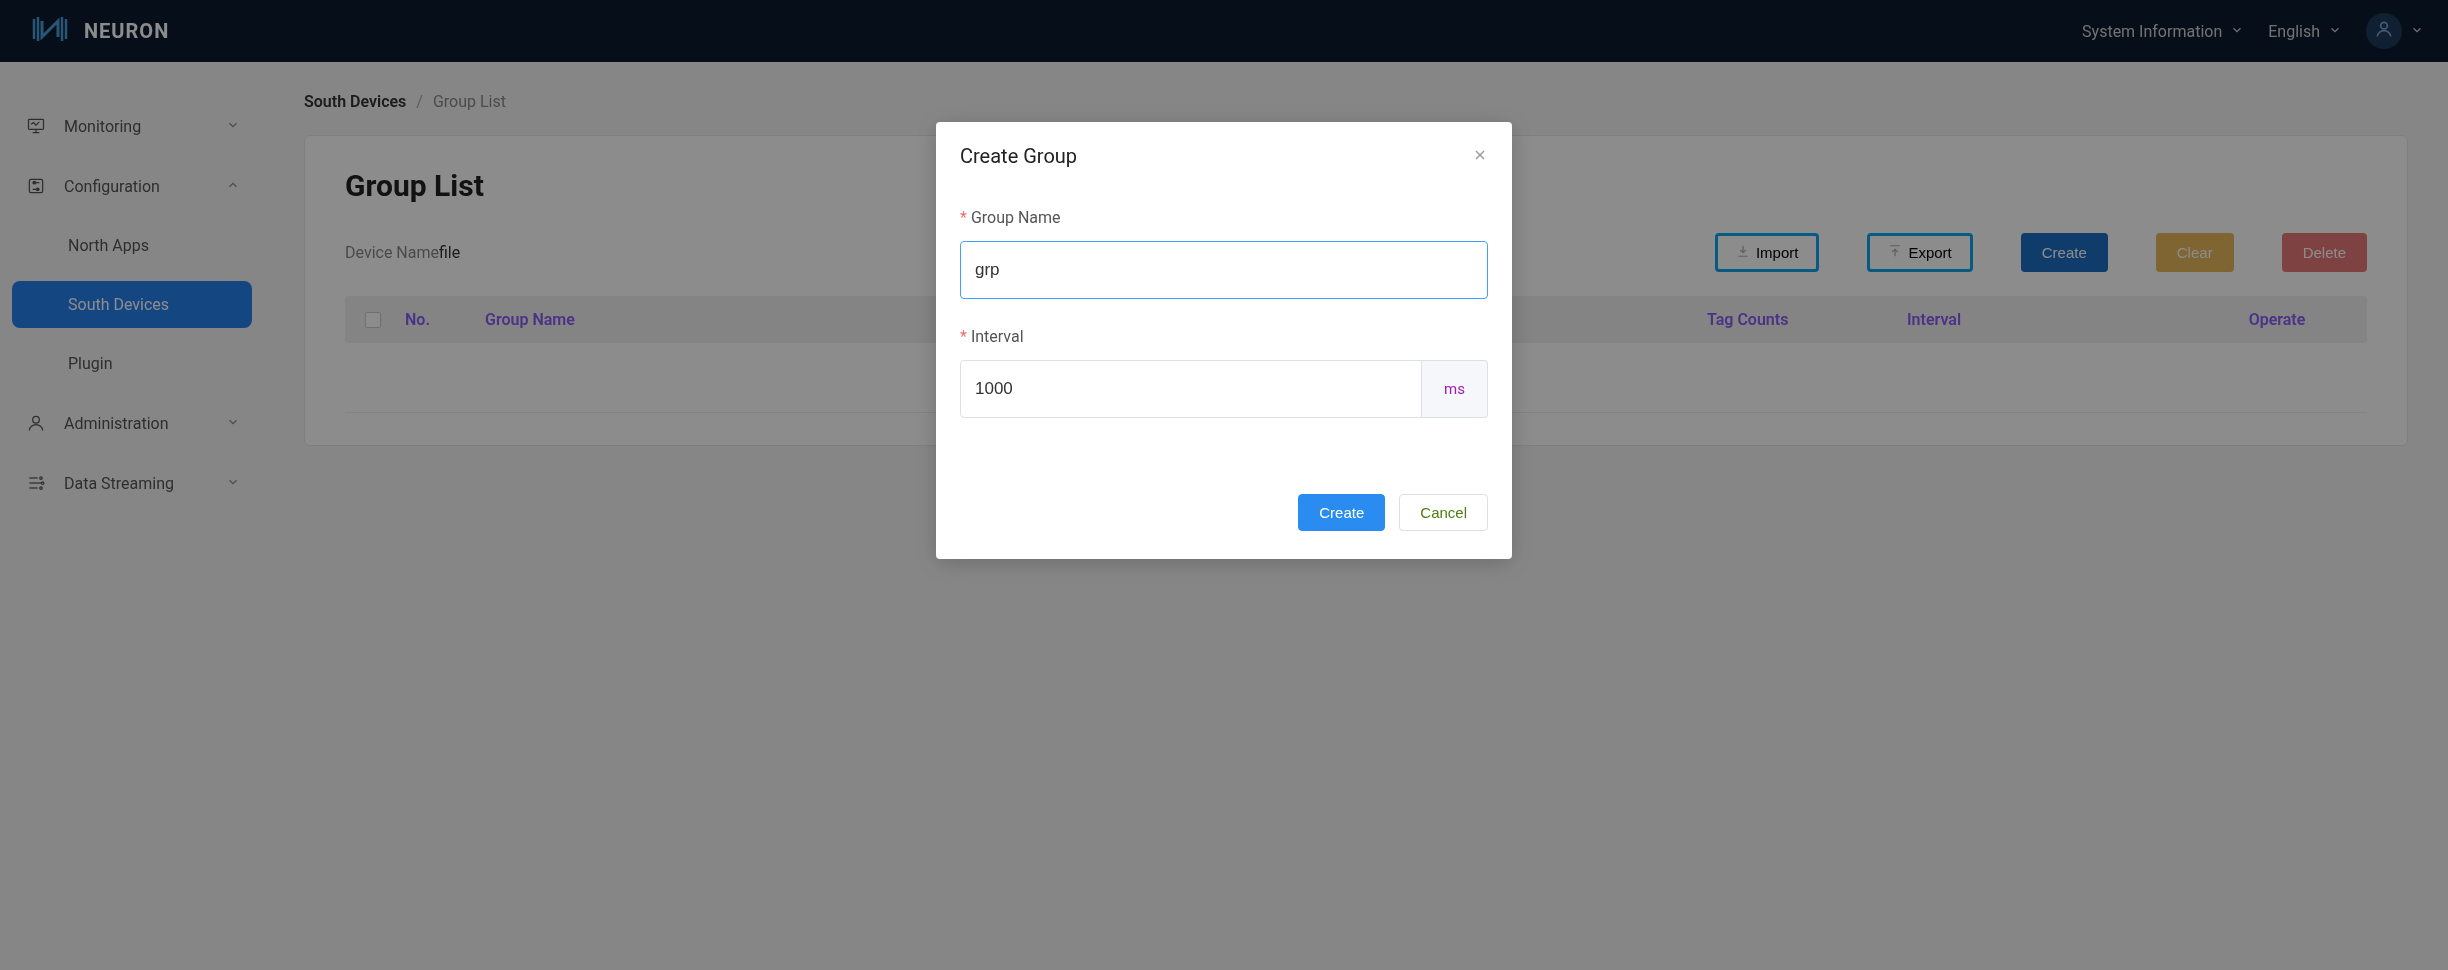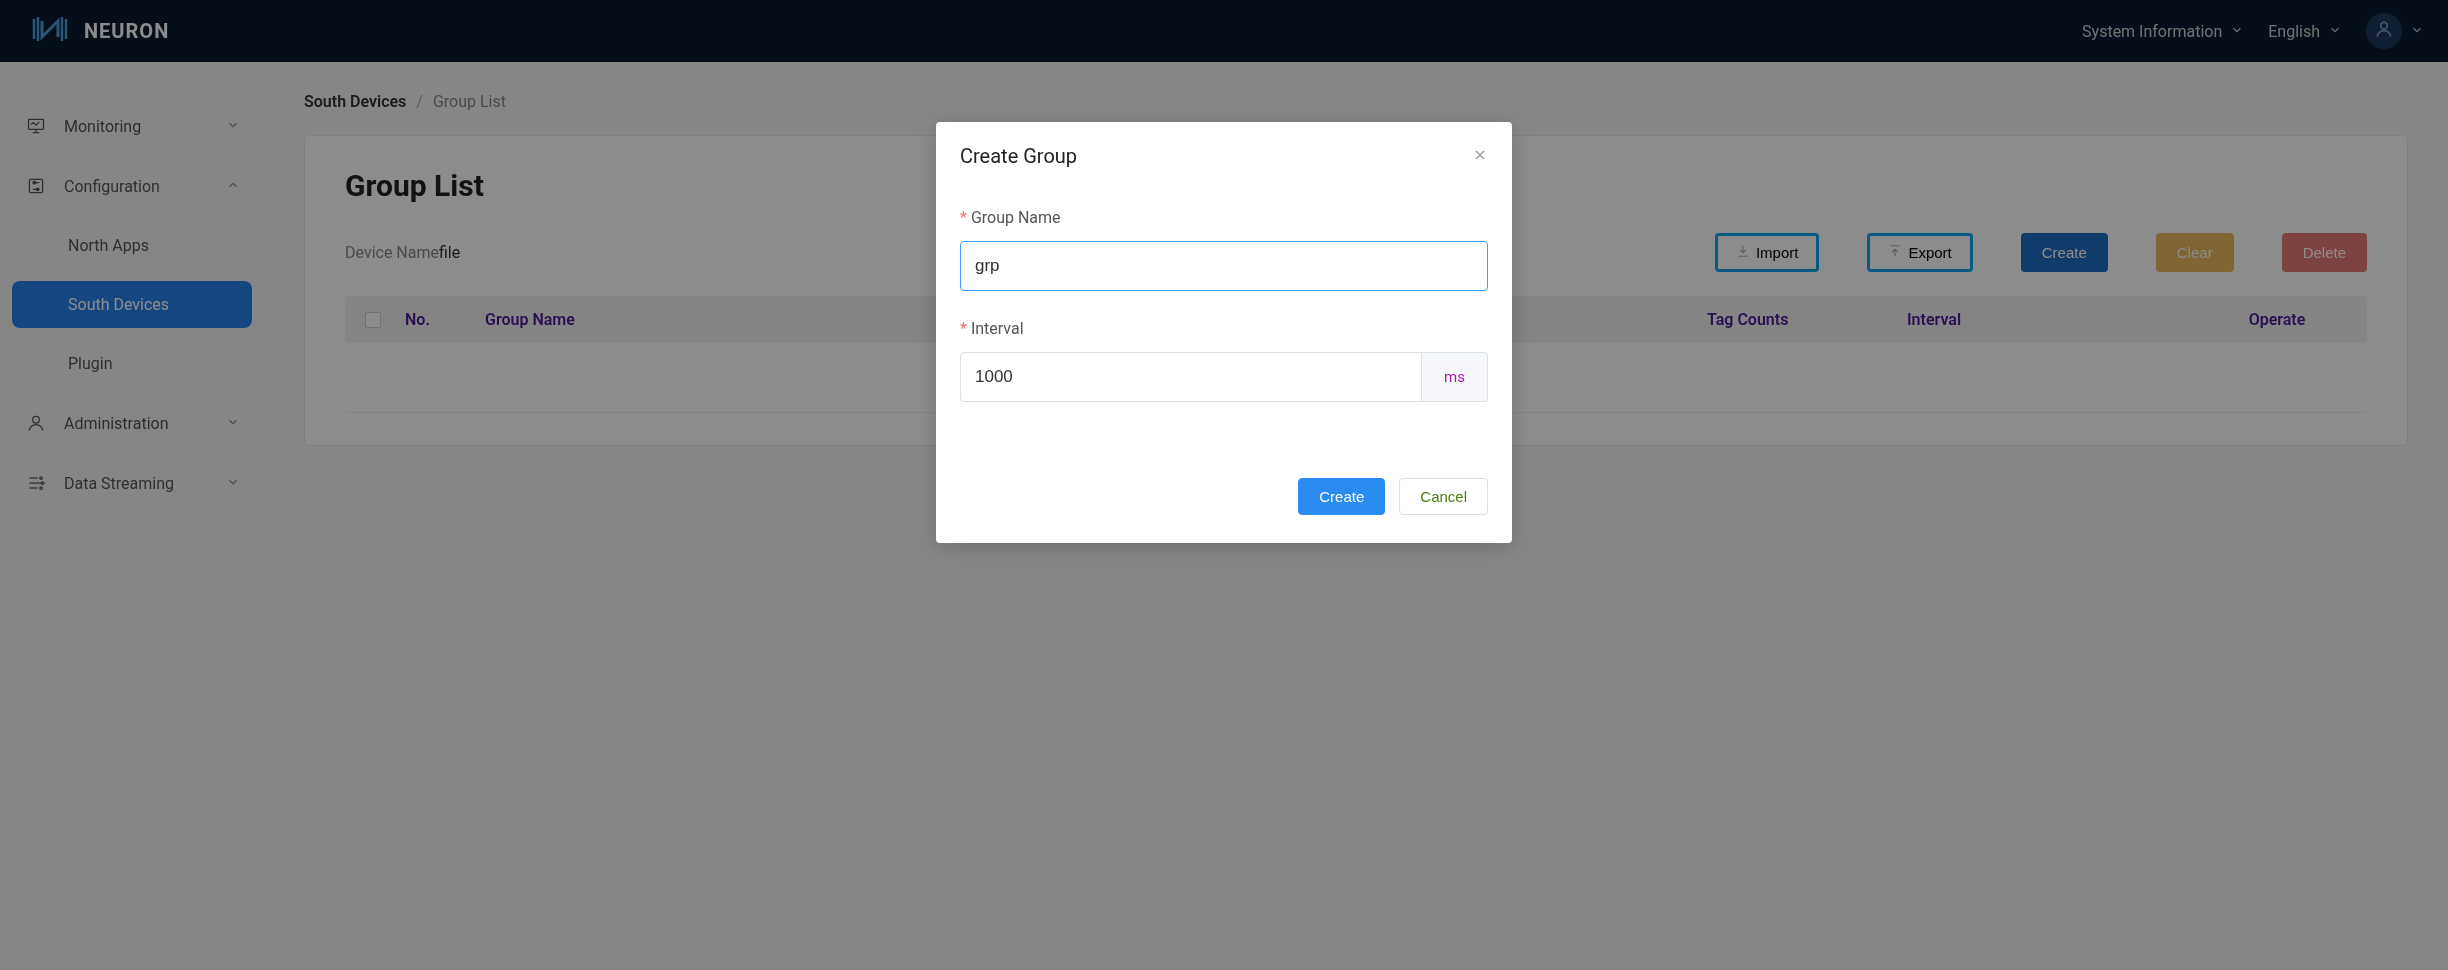--- a/index.html
+++ b/index.html
@@ -198,21 +198,21 @@
     
     
     .table-header {
       display: flex;
       align-items: center;
       background: #f0f0f0;
       border-radius: 4px;
       padding: 14px 20px;
       font-size: 16px;
       font-weight: 600;
-      color: #4c1d95;
+      color: #8b5cf6;
     }
     .th-checkbox {
       width: 40px;
     }
     .checkbox {
       width: 16px;
       height: 16px;
       border: 1px solid #ccc;
       border-radius: 2px;
       background: #fff;
@@ -286,21 +286,21 @@
       gap: 4px;
       font-size: 16px;
       color: #555;
       margin-bottom: 14px;
     }
     .required-star {
       color: #f56c6c;
     }
     .form-input {
       width: 100%;
-      height: 50px;
+      height: 58px;
       padding: 0 14px;
       border: 1px solid #409eff;
       border-radius: 4px;
       font-size: 17px;
       outline: none;
       color: #333;
     }
     .form-input-plain {
       border-color: #dcdfe6;
     }

